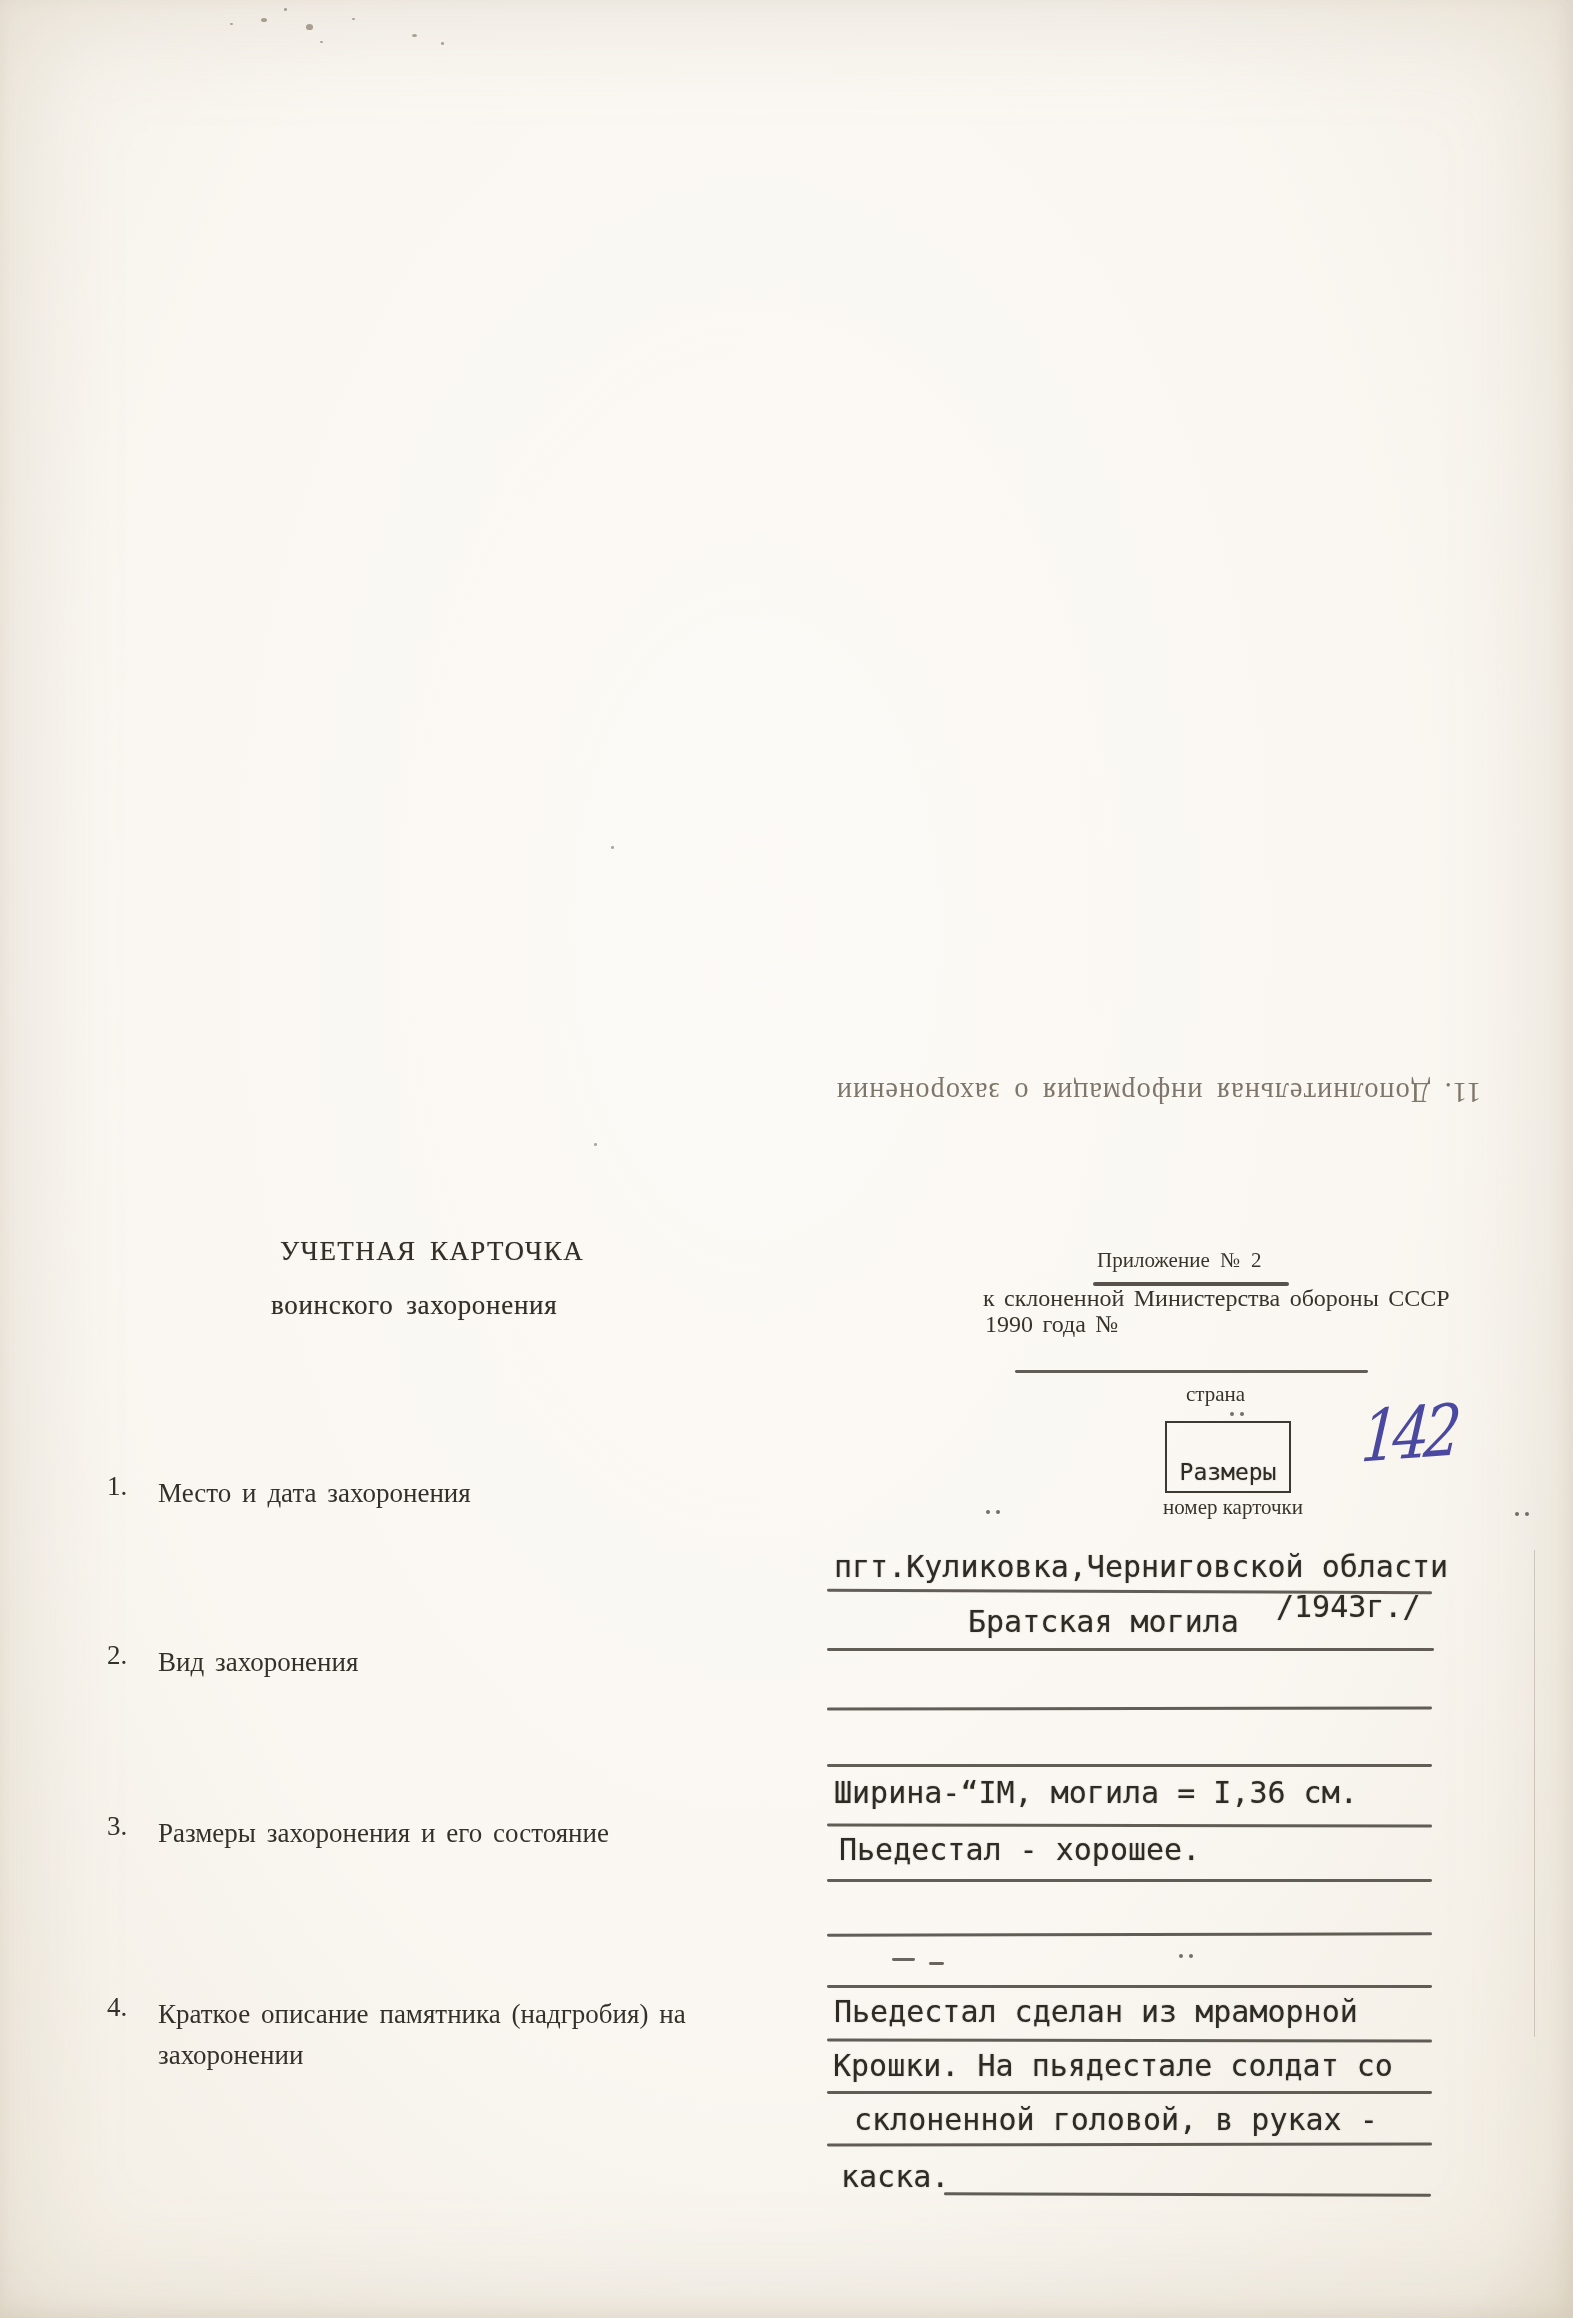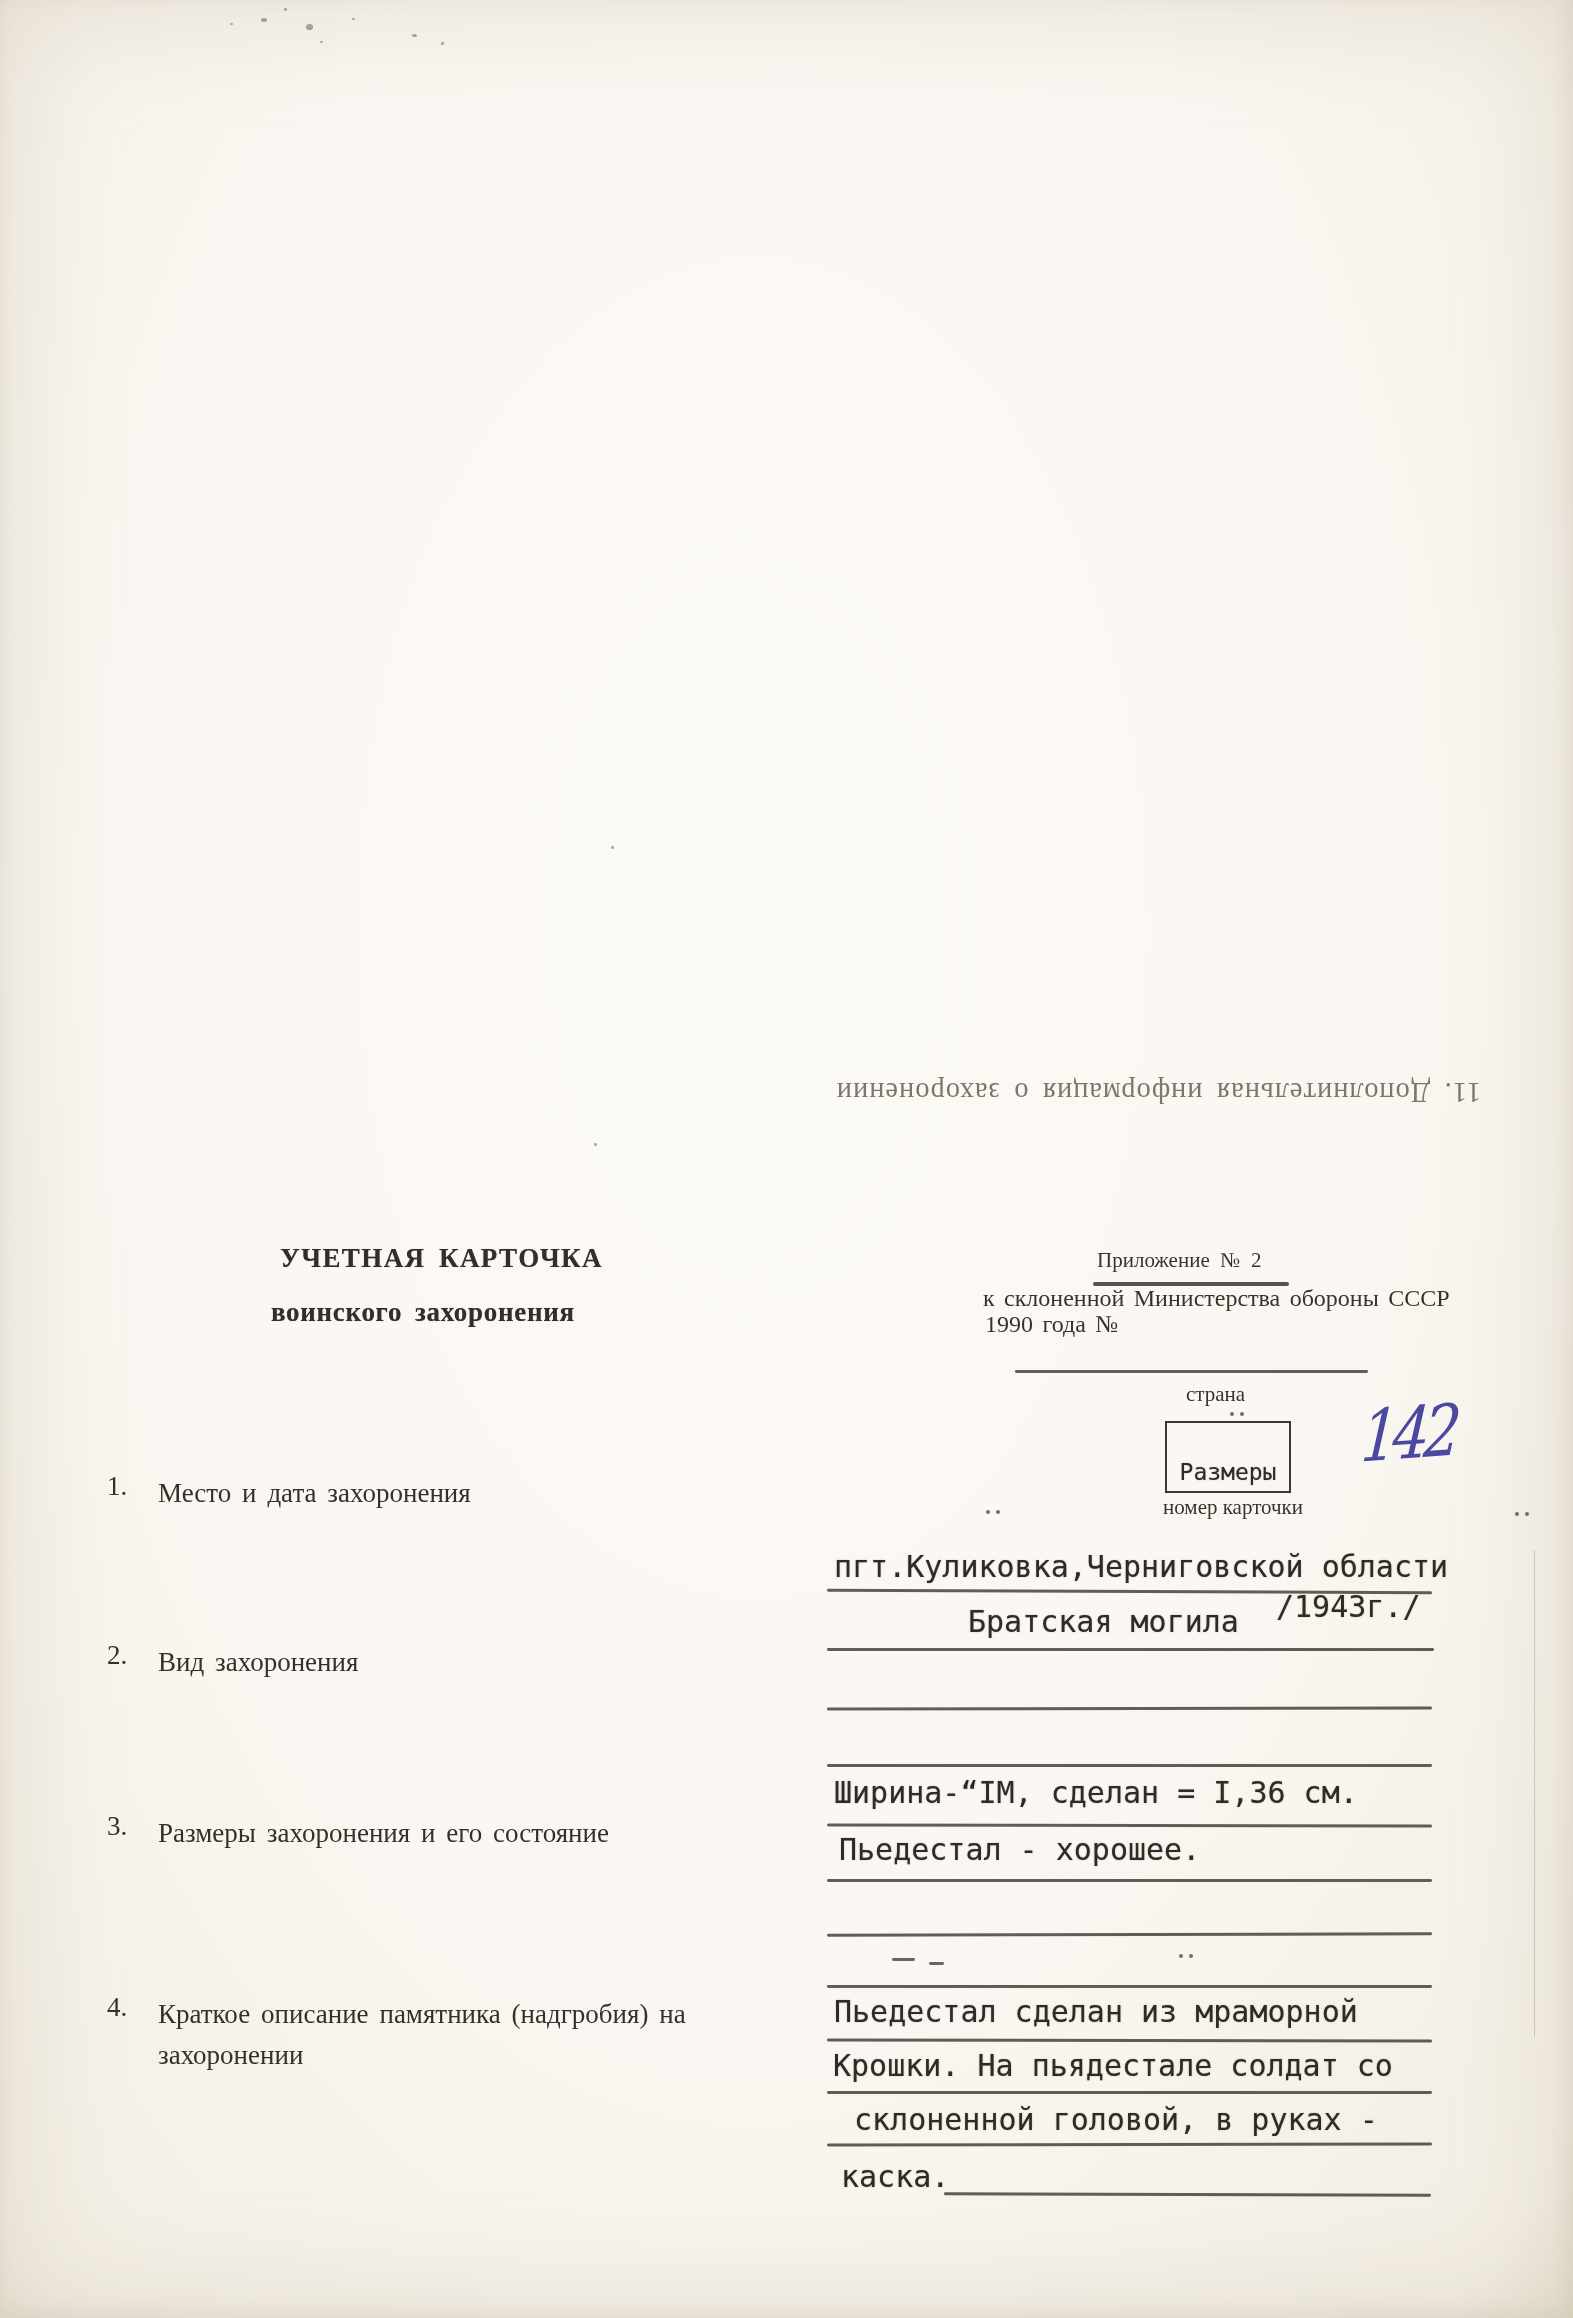--- a/index.html
+++ b/index.html
@@ -8,21 +8,21 @@
     width:1573px;height:2319px;
     background:
       radial-gradient(ellipse at 48% 40%, #fcfaf6 0%, #faf7f2 55%, #f3eee4 93%, #ece5d7 100%);
     box-shadow: inset 0 0 115px 10.2px rgba(168,150,122,0.22), inset -4.1px -5.4px 20.3px rgba(150,134,108,0.14);
     overflow:hidden;
     font-family:"Liberation Serif", serif;
   }
   .abs{position:absolute;}
   
   .print{color:#38342c; line-height:1; white-space:nowrap;}
-  .title{font-weight:bold; font-size:27px; letter-spacing:1.4px; word-spacing:5.4px; color:#332f28; text-shadow:0 0 0.7px rgba(51,47,40,.5);margin-top:7px;}
+  .title{font-weight:normal; font-size:27px; letter-spacing:1.4px; word-spacing:5.4px; color:#332f28; text-shadow:0 0 0.7px rgba(51,47,40,.5);}
   .small{font-size:24px; word-spacing:3.4px;}
   .item-num{font-size:27px; color:#34302a;}
   .item-label{font-size:27px; word-spacing:4.1px; color:#34302a; line-height:1.5; white-space:normal;}
   
   .tw{
     font-family:"DejaVu Sans Mono", monospace;
     font-size:30px; line-height:1; white-space:nowrap;
     color:#2e2b25; text-shadow:0 0 1.4px rgba(46,43,37,.4);
   }
   
@@ -98,21 +98,21 @@
   <div class="abs print item-num" style="left:107px;top:1813px;">3.</div>
   <div class="abs print item-label" style="left:158px;top:1813px;">Размеры захоронения и его состояние</div>
 
   <div class="abs print item-num" style="left:107px;top:1994px;">4.</div>
   <div class="abs print item-label" style="left:158px;top:1994px;width:623px;">Краткое описание памятника (надгробия) на захоронении</div>
 
   <div class="abs tw" style="left:834px;top:1552px;text-align:center;">пгт.Куликовка,Черниговской области</div>
   <div class="abs tw" style="left:968px;top:1607px;">Братская могила</div>
   <div class="abs tw" style="left:1276px;top:1592px;">/1943г./</div>
 
-  <div class="abs tw" style="left:834px;top:1778px;">Ширина-“IМ, сделан = I,36 см.</div>
+  <div class="abs tw" style="left:834px;top:1778px;">Ширина-“IМ, могила = I,36 см.</div>
   <div class="abs tw" style="left:839px;top:1835px;">Пьедестал - хорошее.</div>
 
   <div class="abs tw" style="left:834px;top:1997px;">Пьедестал сделан из мраморной</div>
   <div class="abs tw" style="left:833px;top:2051px;">Крошки. На пьядестале солдат со</div>
   <div class="abs tw" style="left:854px;top:2105px;">склоненной головой, в руках -</div>
   <div class="abs tw" style="left:841px;top:2162px;">каска.</div>
 
   <div class="abs rule" style="left:827px;top:1590px;width:605px;transform:rotate(0.25deg);"></div>
   <div class="abs rule" style="left:827px;top:1648px;width:607px;"></div>
   <div class="abs rule" style="left:827px;top:1707px;width:605px;transform:rotate(-0.1deg);"></div>

